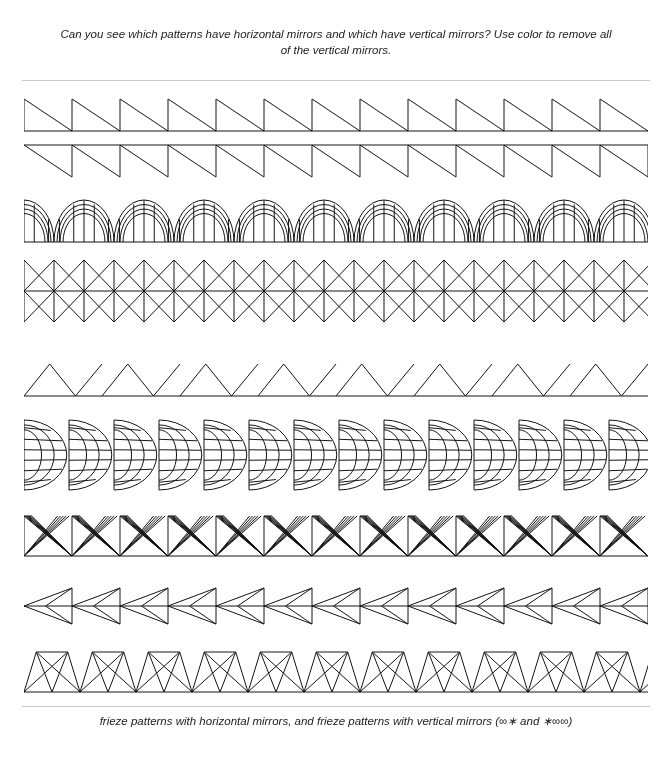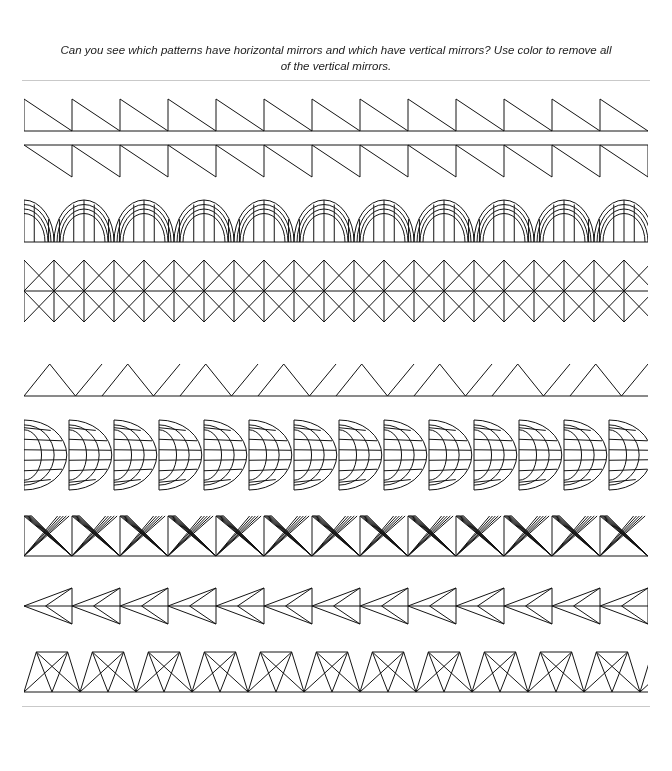--- a/index.html
+++ b/index.html
@@ -25,21 +25,20 @@
   .prompt {
     position: absolute;
     left: 56px;
     top: 26px;
     width: 560px;
     text-align: center;
     font-style: italic;
     font-size: 11.5px;
     line-height: 16px;
     color: #1c1c1c;
-    margin-top: 16px;
   }
   .divider {
     position: absolute;
     left: 22px;
     width: 628px;
     height: 0;
     border-top: 1px solid #c9c9c9;
   }
   #divider-top { top: 80px; }
   #divider-bottom { top: 706px; }
@@ -760,14 +759,15 @@
         <path d="M572.32 2 L616 42" fill="none" stroke="#141414" stroke-width="1"></path>
         <path d="M616 42 L628.32 2 L644 42 L659.68 2 L672 42" fill="none" stroke="#141414" stroke-width="1"></path>
         <path d="M628.32 2 L659.68 2" fill="none" stroke="#141414" stroke-width="1"></path>
         <path d="M616 42 L659.68 2" fill="none" stroke="#141414" stroke-width="1"></path>
         <path d="M628.32 2 L672 42" fill="none" stroke="#141414" stroke-width="1"></path>
       </svg>
   </div>
 
   <div class="divider" id="divider-bottom"></div>
 
+  <div class="caption">frieze patterns with horizontal mirrors, and frieze patterns with vertical mirrors (∞∗ and ∗∞∞)</div>
 
 </div>
 
 </body></html>

